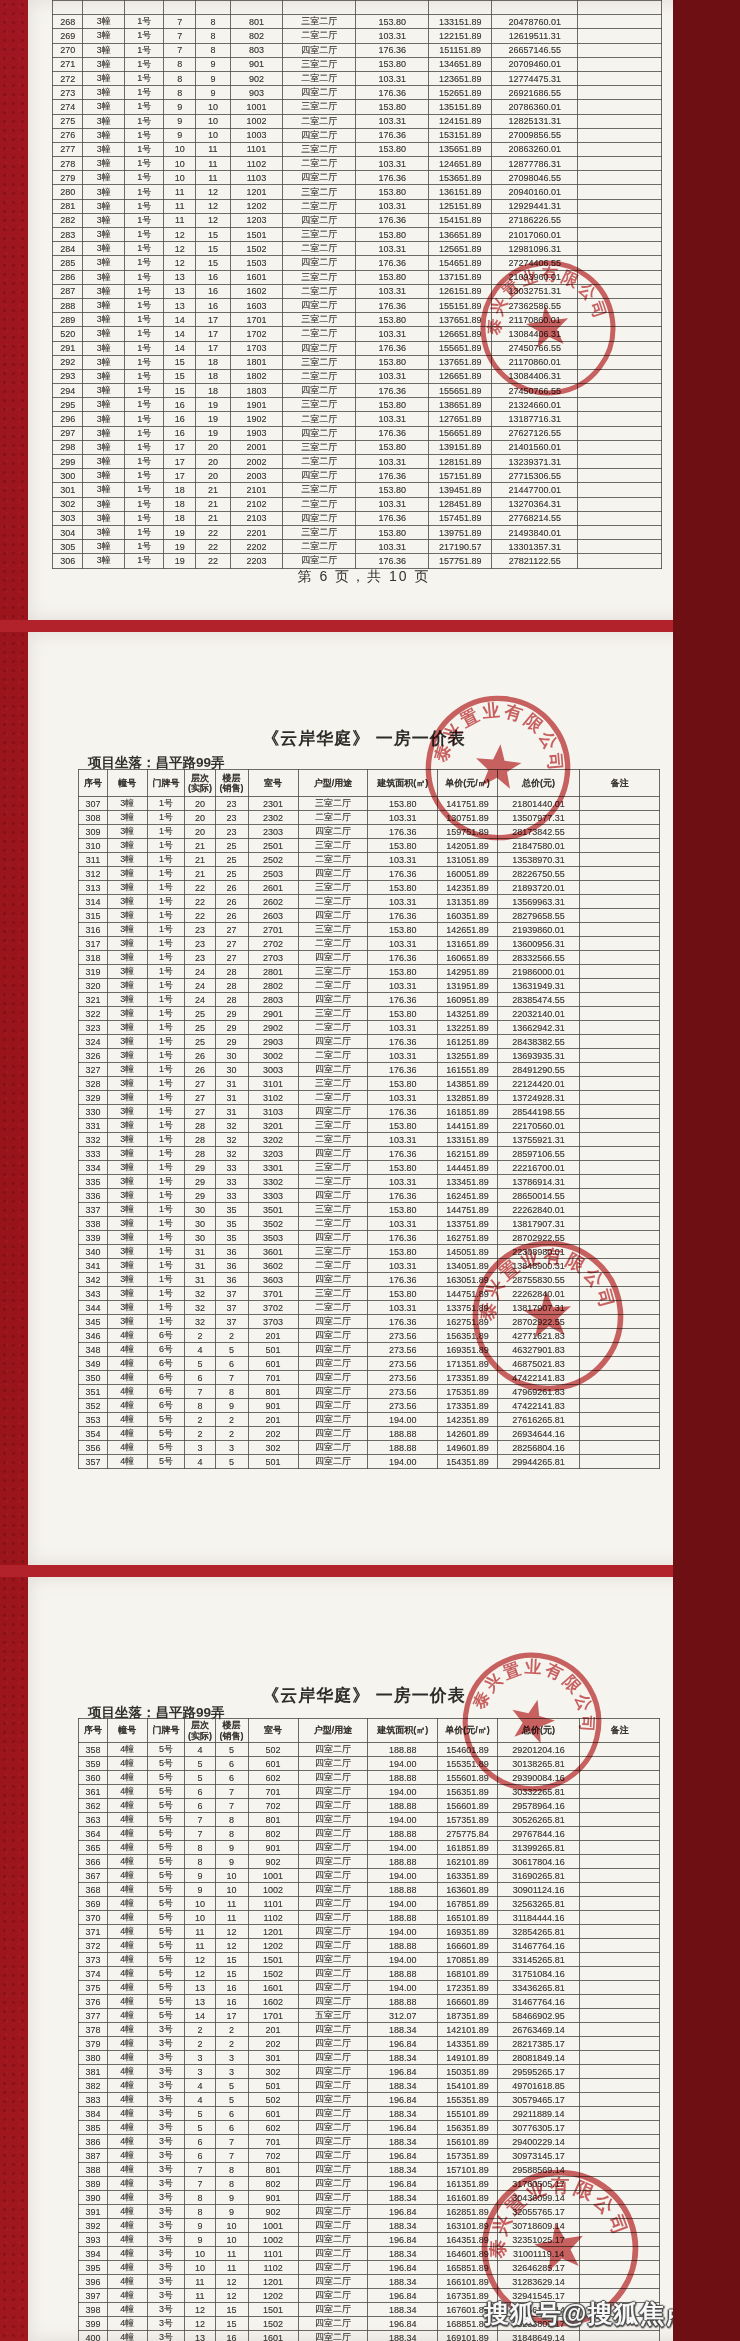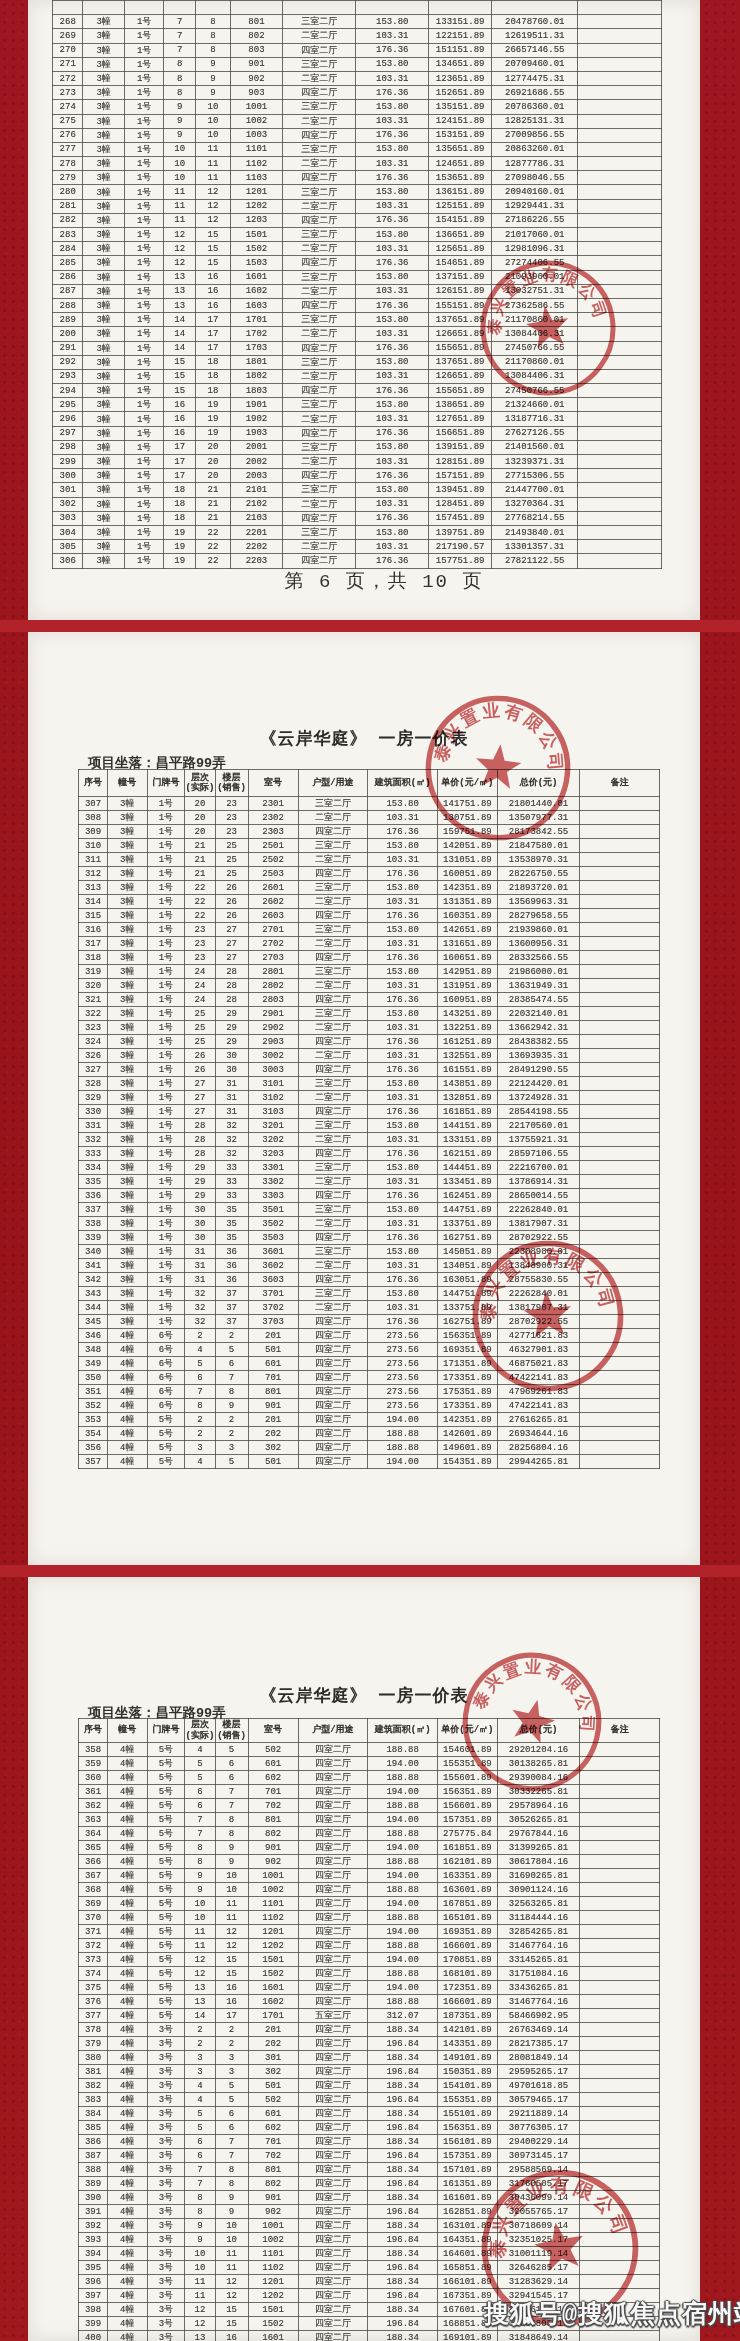--- a/index.html
+++ b/index.html
@@ -1,18 +1,18 @@
 <!DOCTYPE html>
 <html><head>
 <meta charset="utf-8">
 <style>
   html,body{margin:0;padding:0;background:#6e0f13;}
   #canvas{
-    position:relative;width:740px;height:2341px;overflow:hidden;
-    font-family:Liberation Mono, monospace;
+    position:relative;width:673px;height:2341px;overflow:hidden;
+    font-family:Liberation Sans, sans-serif;
     background-color:#9e161c;
     background-image:
       radial-gradient(rgba(60,6,8,.25) 1px, transparent 2px),
       radial-gradient(rgba(190,40,45,.18) 1px, transparent 2px),
       linear-gradient(180deg,#a01620 0%, #98141a 50%, #a1171e 100%);
     background-size:9px 9px, 13px 13px, 100% 100%;
   }
   .page{position:absolute;left:28px;width:672px;background:#f6f4ef;
     box-shadow:inset 0 0 18px rgba(120,110,95,.18);}
   .divider{position:absolute;left:0;width:740px;height:12px;background:#b2222a;}
@@ -25,22 +25,22 @@
     overflow:hidden;white-space:nowrap;color:#413e3a;
     font-size:9px;text-shadow:0 0 .5px rgba(70,66,60,.55);}
   th{white-space:normal;line-height:1.15;font-weight:bold;font-size:9px;color:#37342f;}
   table{border:1.5px solid #4d4a45;}
   .t6 tbody tr{height:14.2px;}
   .t7 tbody tr{height:13.9px;}
   .t8 tbody tr{height:13.88px;}
   .t7 thead tr{height:27px;}
   .t8 thead tr{height:24px;}
   tr.partial{height:4px;}
-  .page-footer{position:absolute;width:100%;text-align:center;font-size:19px;
-    color:#33312e;letter-spacing:2px;padding-left:20px;}
+  .page-footer{position:absolute;width:100%;text-align:center;font-size:14px;
+    color:#33312e;letter-spacing:2px;}
   #seal-layer{position:absolute;left:0;top:0;pointer-events:none;mix-blend-mode:multiply;}
   #watermark{
     position:absolute;left:484px;top:2297px;white-space:nowrap;
     font-size:25px;font-weight:bold;letter-spacing:1px;color:#f8f8f8;
     text-shadow:1.5px 0 1px #4a4a4a,-1.5px 0 1px #4a4a4a,0 1.5px 1px #4a4a4a,
                 0 -1.5px 1px #4a4a4a,1px 1px 2px #333;
   }
 </style>
 </head>
 <body>
@@ -358,21 +358,21 @@
               <td>14</td>
               <td>17</td>
               <td>1701</td>
               <td>三室二厅</td>
               <td>153.80</td>
               <td>137651.89</td>
               <td>21170860.01</td>
               <td></td>
             </tr>
             <tr>
-              <td>200</td>
+              <td>520</td>
               <td>3幢</td>
               <td>1号</td>
               <td>14</td>
               <td>17</td>
               <td>1702</td>
               <td>二室二厅</td>
               <td>103.31</td>
               <td>126651.89</td>
               <td>13084406.31</td>
               <td></td>

